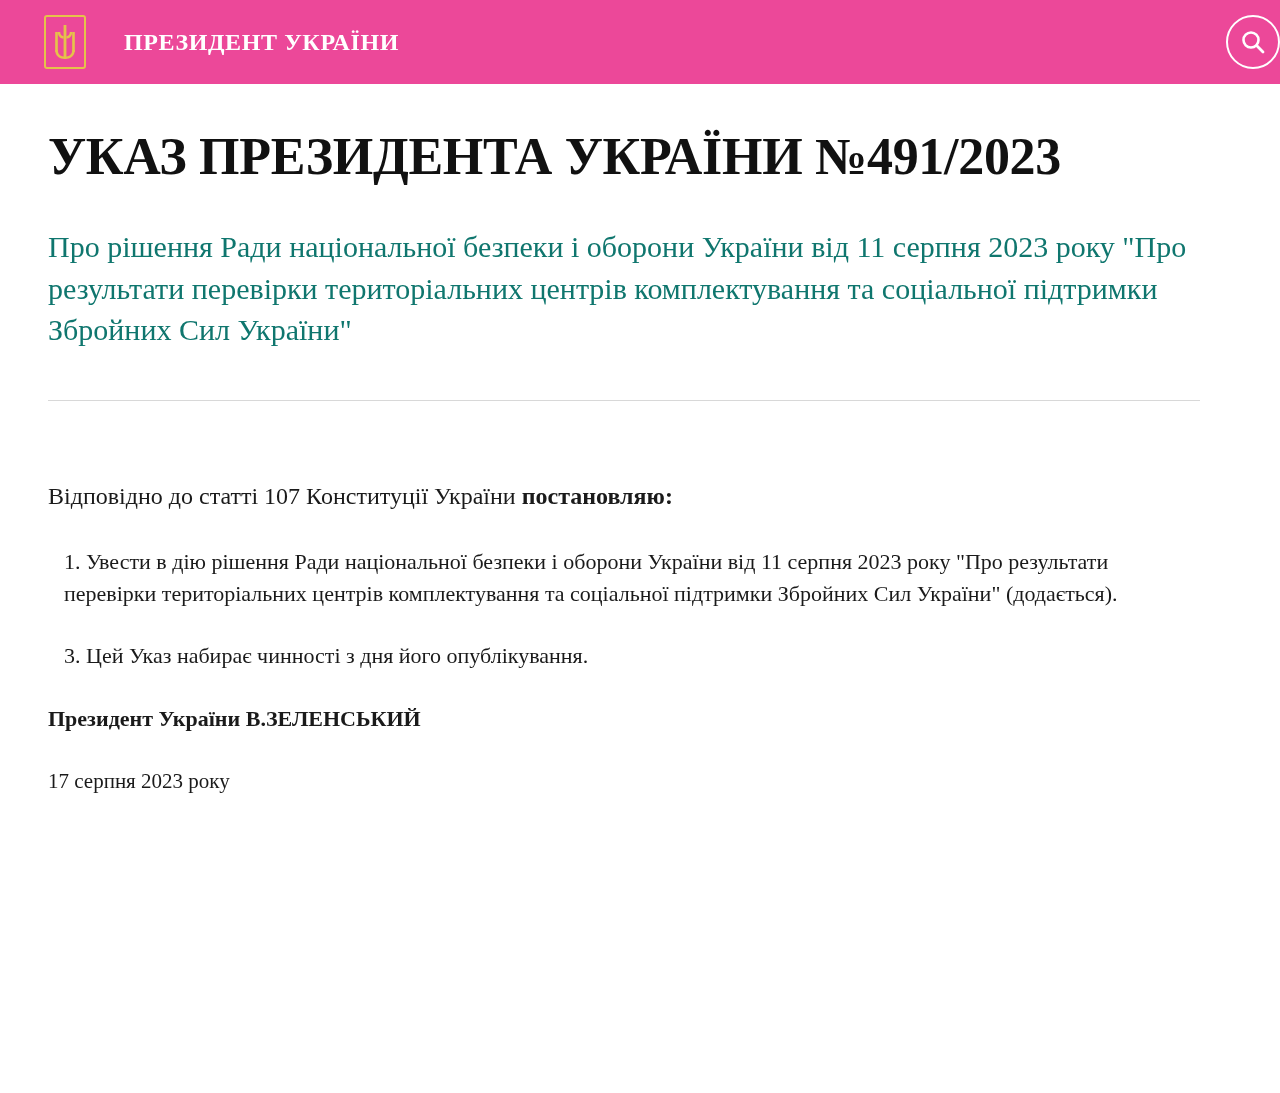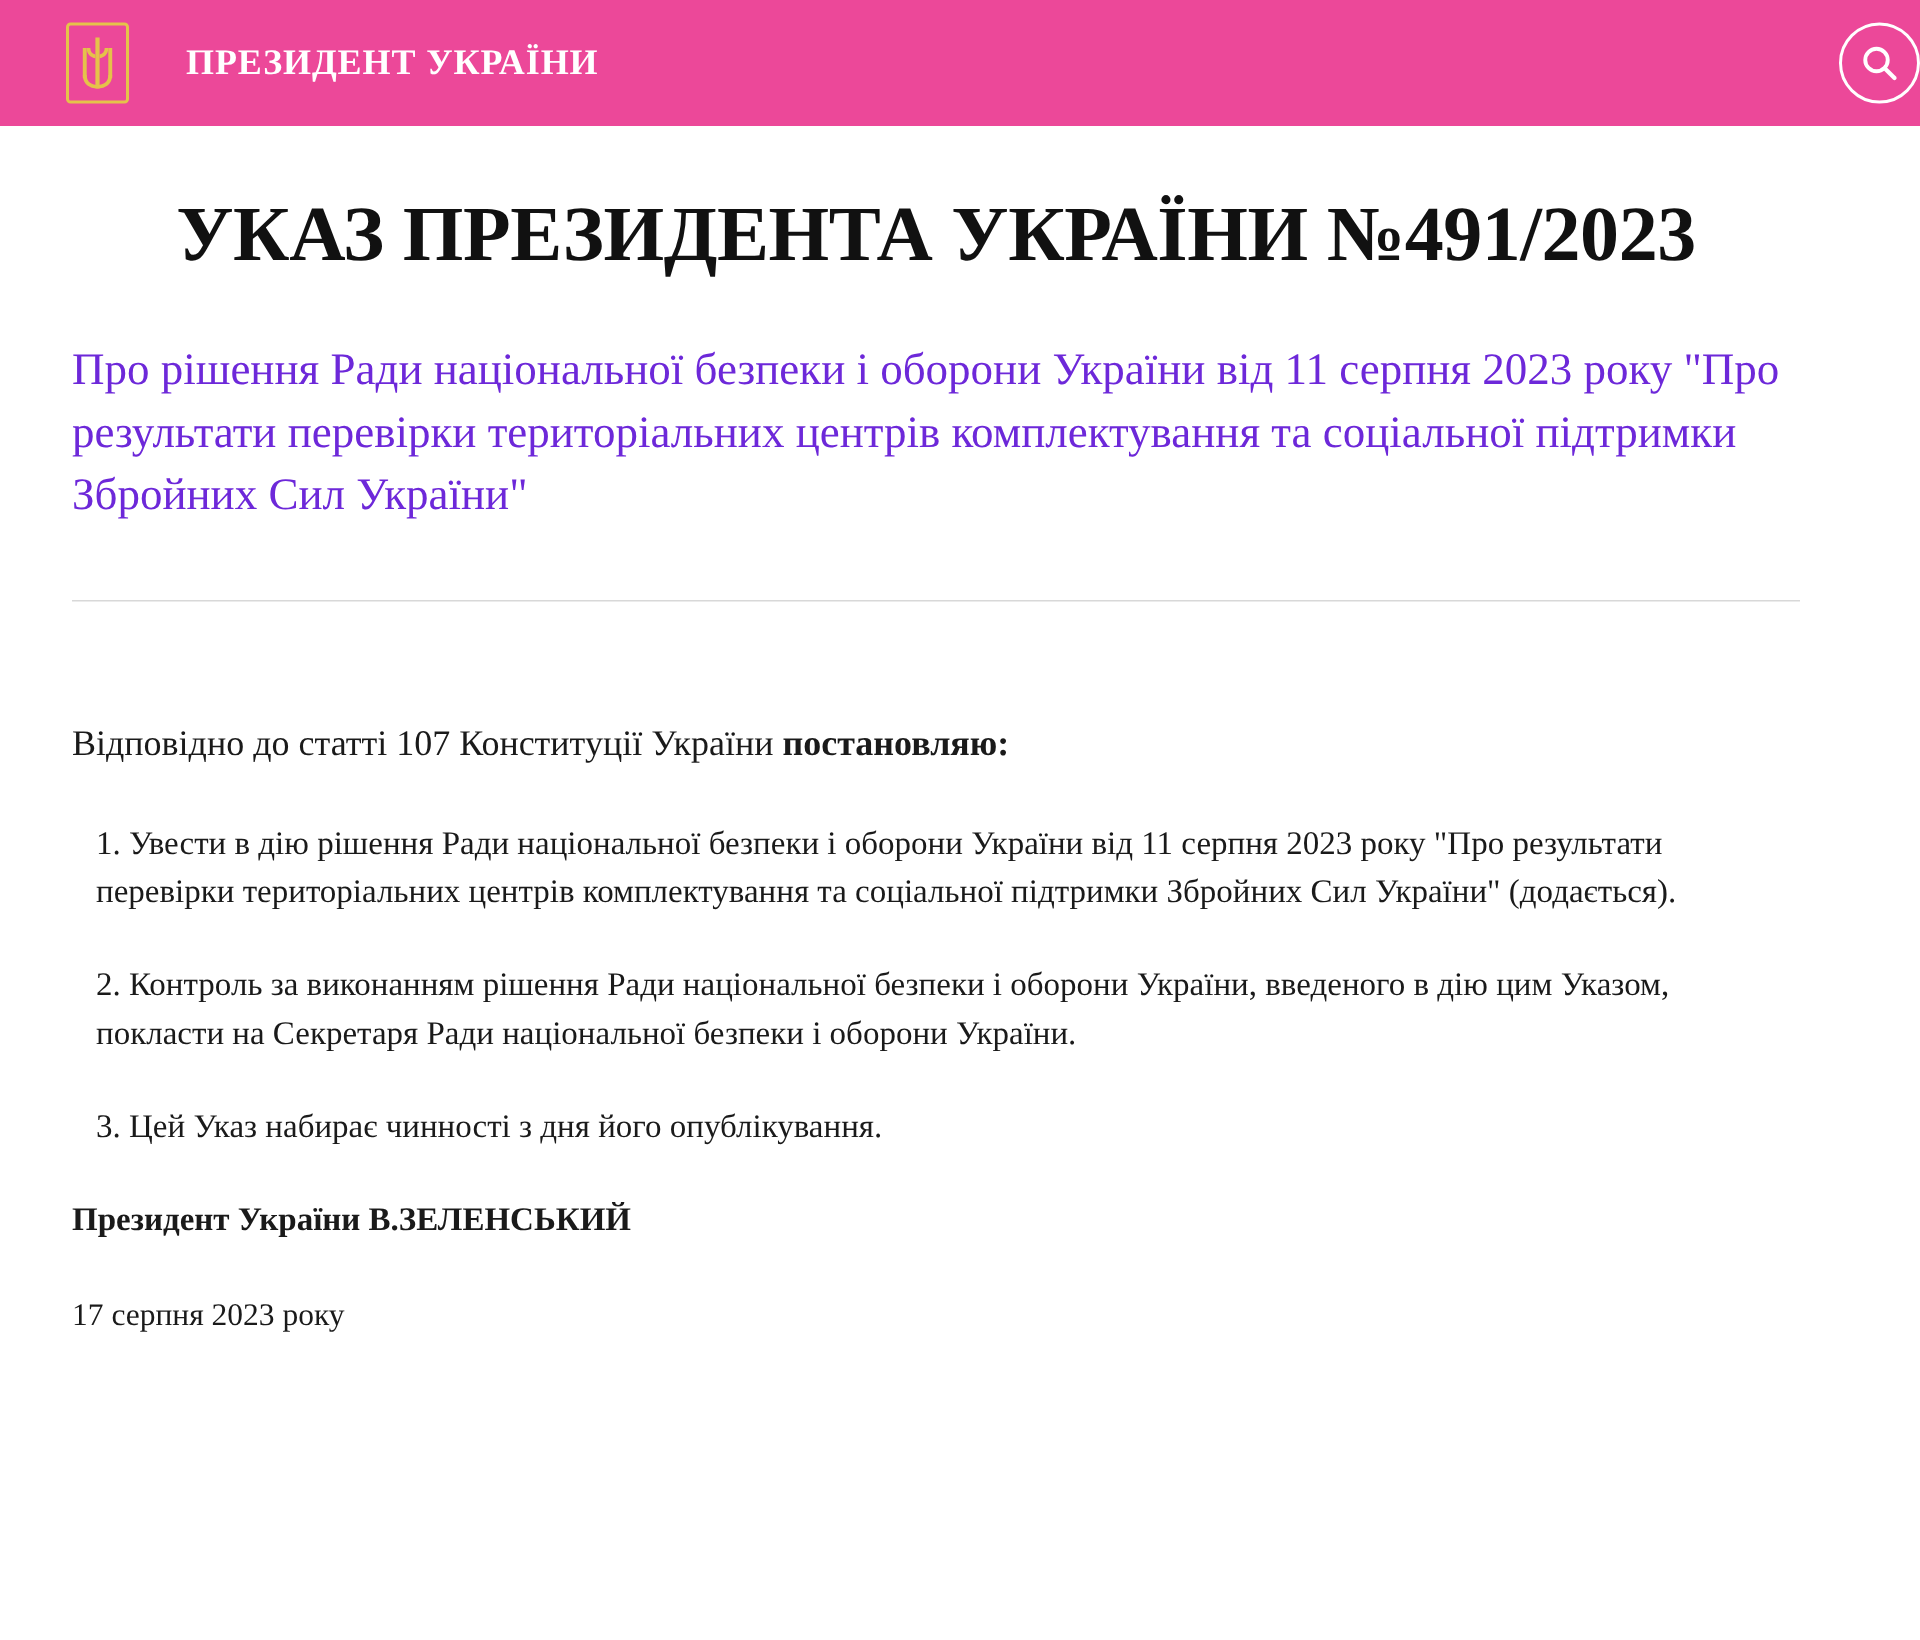--- a/index.html
+++ b/index.html
@@ -67,27 +67,26 @@
     max-width: 1280px;
   }
   h1.doc-title {
     font-family: "Liberation Serif", "DejaVu Serif", serif;
     font-weight: bold;
     font-size: 52px;
     line-height: 1.12;
     margin: 0 0 40px 0;
     letter-spacing: -0.3px;
     color: #111111;
-    text-align: center;
   }
   .doc-subtitle {
     font-size: 30px;
     line-height: 1.38;
     margin: 0 0 50px 0;
-    color: #6d28d9;
+    color: #0f766e;
   }
   .divider {
     border: none;
     border-top: 1px solid #d8d8d8;
     margin: 0 0 78px 0;
   }
   .intro {
     font-size: 24px;
     line-height: 1.45;
     margin: 0 0 32px 0;
@@ -145,20 +144,19 @@
 
   <h1 class="doc-title">УКАЗ ПРЕЗИДЕНТА УКРАЇНИ №491/2023</h1>
 
   <div class="doc-subtitle">Про рішення Ради національної безпеки і оборони України від 11 серпня 2023 року "Про результати перевірки територіальних центрів комплектування та соціальної підтримки Збройних Сил України"</div>
 
   <hr class="divider">
 
   <p class="intro"><span>Відповідно до статті 107 Конституції України </span><b>постановляю:</b></p>
 
   <p class="para">1. Увести в дію рішення Ради національної безпеки і оборони України від 11 серпня 2023 року "Про результати перевірки територіальних центрів комплектування та соціальної підтримки Збройних Сил України" (додається).</p>
-  <p class="para">2. Контроль за виконанням рішення Ради національної безпеки і оборони України, введеного в дію цим Указом, покласти на Секретаря Ради національної безпеки і оборони України.</p>
   <p class="para">3. Цей Указ набирає чинності з дня його опублікування.</p>
 
   <p class="signature">Президент України В.ЗЕЛЕНСЬКИЙ</p>
 
   <p class="date">17 серпня 2023 року</p>
 
 </main>
 
 </body></html>

